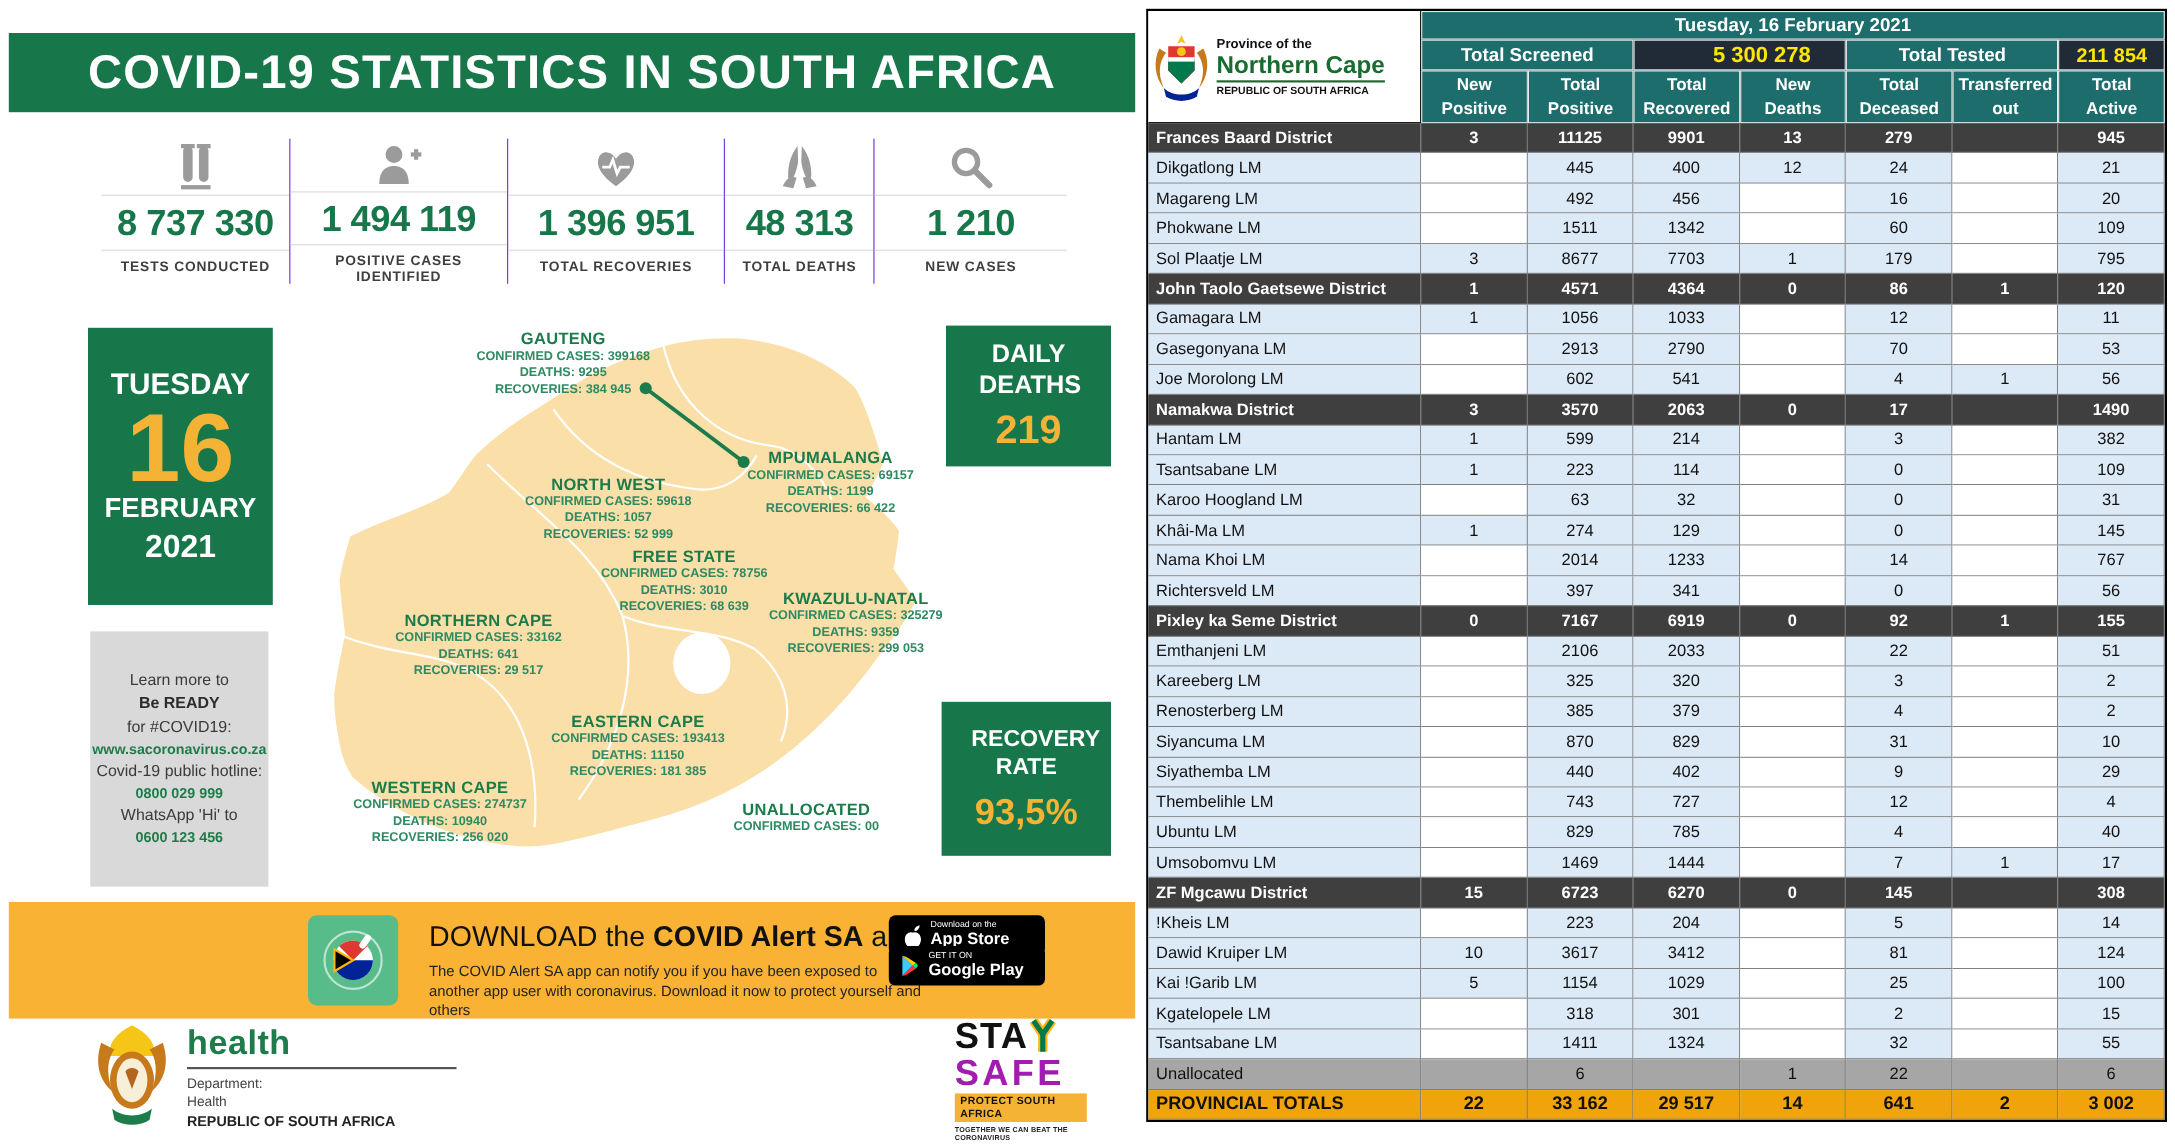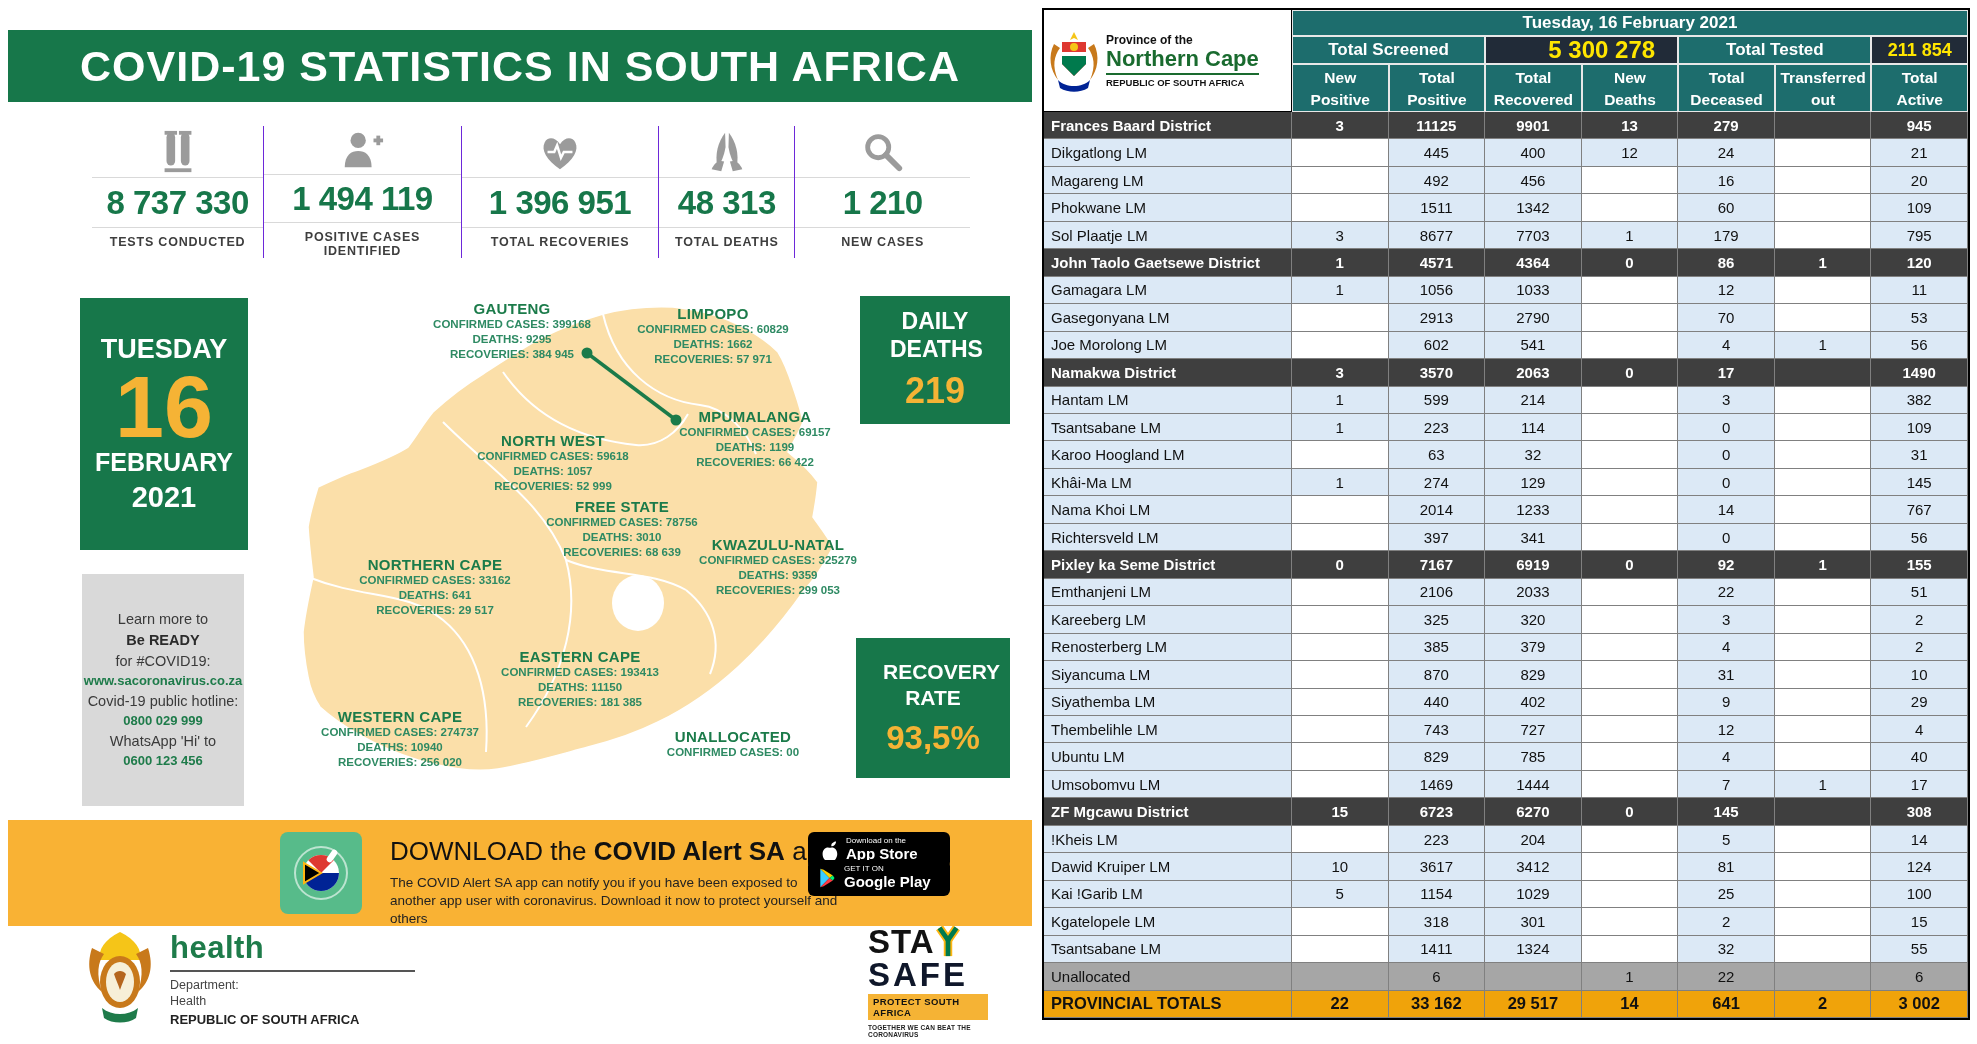--- a/index.html
+++ b/index.html
@@ -65,40 +65,40 @@
   #badge-googleplay { top:40px; }
 
   #health-logo { position:absolute; left:84px; top:930px; display:flex; gap:14px; align-items:flex-start; }
   #health-text .brand { color:#1E7B4A; font-size:31px; font-weight:600; letter-spacing:0.5px; }
   #health-text .rule { width:245px; border-top:2px solid #555; margin:4px 0 5px 0; }
   #health-text .dept { font-size:12.5px; color:#444; line-height:1.3; }
   #health-text .country { font-size:13px; color:#222; font-weight:800; margin-top:2px; }
 
   #staysafe { position:absolute; left:868px; top:926px; width:120px; }
   #staysafe .l1 { font-size:33px; font-weight:800; color:#111; letter-spacing:1px; line-height:0.95; display:flex; align-items:flex-start;}
-  #staysafe .l2 { font-size:33px; font-weight:800; color:#0f172a; letter-spacing:3px; line-height:1.0; }
+  #staysafe .l2 { font-size:33px; font-weight:800; color:#a21caf; letter-spacing:3px; line-height:1.0; }
   #staysafe .bannerline { display:inline-block; background:#F5B335; color:#111; font-size:9.5px; font-weight:800;
                           padding:2px 5px; margin-top:3px; letter-spacing:0.4px; }
   #staysafe .tag { font-size:6.5px; color:#222; margin-top:4px; font-weight:700; letter-spacing:0.2px; }
 
   
   #nc-table { position:absolute; left:1042px; top:8px; width:928px; height:1012px; background:#fff;
               border:2px solid #000; display:grid;
               grid-template-columns:248px repeat(7, 1fr);
               grid-template-rows:26px 28px 48px repeat(33, 1fr); }
   .logo-cell { grid-column:1; grid-row:1/4; background:#fff; border-right:1px solid #000; border-bottom:1px solid #000;
                display:flex; align-items:center; gap:6px; padding:3px 4px; }
   .logo-text .ln1 { font-size:12px; color:#111; font-weight:600; }
   .logo-text .ln2 { font-size:22px; color:#1A6B2F; font-weight:800; line-height:1.05; }
   .logo-text .ln3 { font-size:9.5px; color:#111; font-weight:700; border-top:2px solid #1A6B2F; padding-top:2px; margin-top:2px; }
   .th { background:#1D6D6D; color:#fff; font-weight:800; display:flex; align-items:center; justify-content:center;
         border:1px solid #e8e8e8; text-align:center; }
   .date-head { grid-column:2/9; grid-row:1; font-size:17px; }
   .screened-label { grid-column:2/4; grid-row:2; font-size:17px; }
-  .screened-value { grid-column:4/6; grid-row:2; font-size:24px;padding-left:40px; }
+  .screened-value { grid-column:4/6; grid-row:2; font-size:20px;padding-left:40px; }
   .tested-label { grid-column:6/8; grid-row:2; font-size:17px; }
   .tested-value { grid-column:8/9; grid-row:2; font-size:18px; }
   .th.dark { background:#212B38; color:#FFE600; }
   .col-head { grid-row:3; font-size:15.5px; flex-direction:column; line-height:1.45; justify-content:flex-start; padding-top:2px; }
   .cell { display:flex; align-items:center; justify-content:center; font-size:15px; color:#111;
           border-right:1px solid #808080; border-bottom:1px solid #808080; }
   .cell.name { justify-content:flex-start; padding-left:7px; }
   .cell.lm { background:#DCE9F6; }
   .cell.lm.empty { background:#fff; }
   .cell.district { background:#3F3F3F; color:#fff; font-weight:800; }
@@ -231,26 +231,20 @@
           <circle cx="418" cy="138" r="5.5" fill="#1B7B4A"></circle>
         </g>
       </svg>
     </div>
     <div id="map-labels">
         <div class="map-label" style="left: 512px; top: 300px;">
           <div class="map-label-name">GAUTENG</div>
           <div class="map-label-stat">CONFIRMED CASES: 399168</div>
           <div class="map-label-stat">DEATHS: 9295</div>
           <div class="map-label-stat">RECOVERIES: 384 945</div>
-        </div>
-        <div class="map-label" style="left: 713px; top: 305px;">
-          <div class="map-label-name">LIMPOPO</div>
-          <div class="map-label-stat">CONFIRMED CASES: 60829</div>
-          <div class="map-label-stat">DEATHS: 1662</div>
-          <div class="map-label-stat">RECOVERIES: 57 971</div>
         </div>
         <div class="map-label" style="left: 755px; top: 408px;">
           <div class="map-label-name">MPUMALANGA</div>
           <div class="map-label-stat">CONFIRMED CASES: 69157</div>
           <div class="map-label-stat">DEATHS: 1199</div>
           <div class="map-label-stat">RECOVERIES: 66 422</div>
         </div>
         <div class="map-label" style="left: 553px; top: 432px;">
           <div class="map-label-name">NORTH WEST</div>
           <div class="map-label-stat">CONFIRMED CASES: 59618</div>

